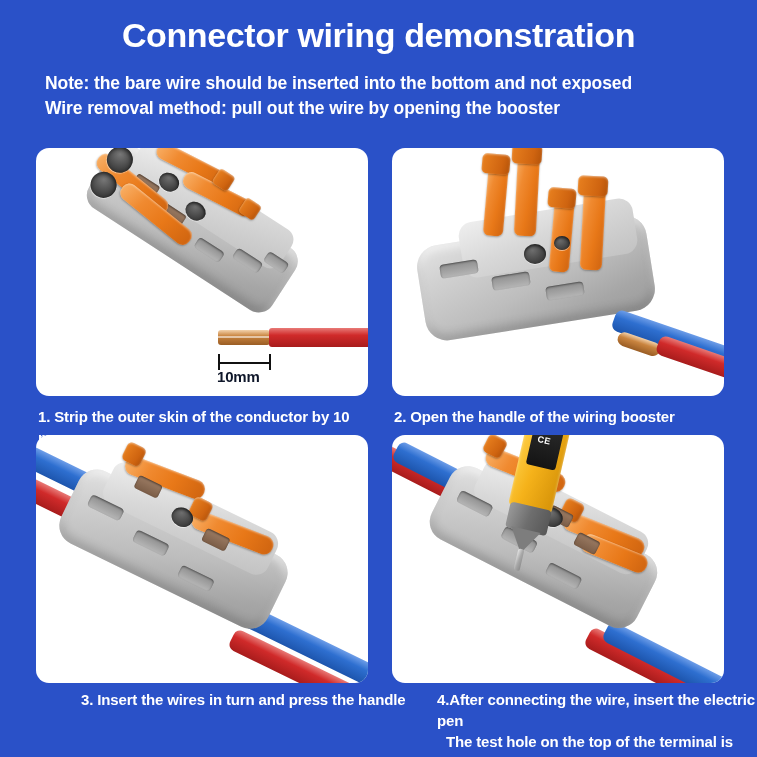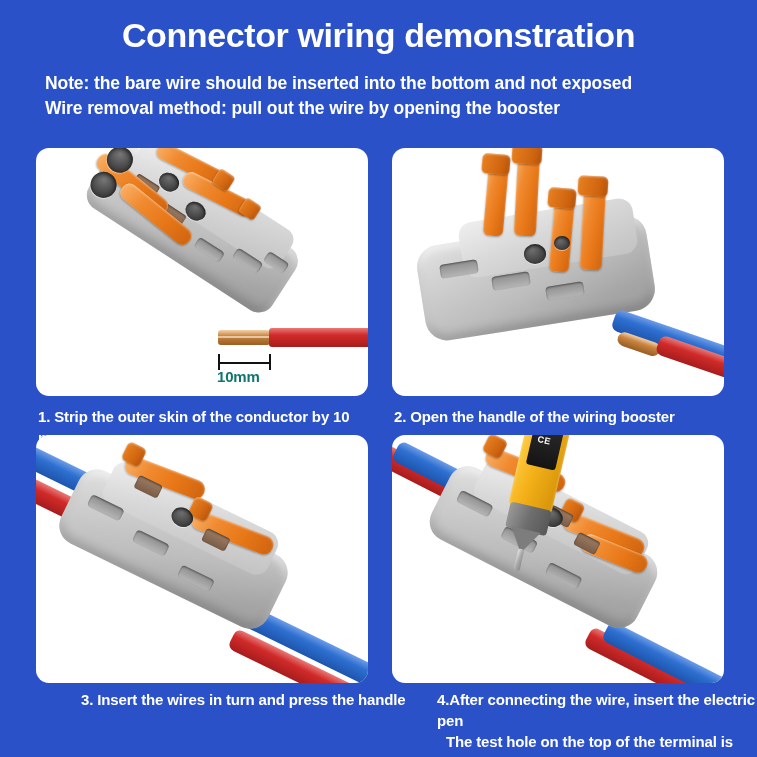--- a/index.html
+++ b/index.html
@@ -104,21 +104,21 @@
   .recess{
     position:absolute;border-radius:3px;
     background:linear-gradient(#9b7b63,#7b5d47);
     box-shadow:inset 0 1px 2px rgba(0,0,0,.5);
   }
 
   
   .measure-line{position:absolute;height:2px;background:#111;}
   .measure-tick{position:absolute;width:2px;background:#111;}
   .measure-label{
-    position:absolute;color:#0f766e;font-size:15px;font-weight:bold;
+    position:absolute;color:#0f172a;font-size:15px;font-weight:bold;
     letter-spacing:-0.2px;white-space:nowrap;
   }
 
   
   .pen-body{
     position:absolute;border-radius:5px;
     background:linear-gradient(100deg,#ffd34d,#f5b21a 45%,#d59208);
     box-shadow:inset 0 1px 3px rgba(255,255,255,.5);
   }
   .pen-screen{

